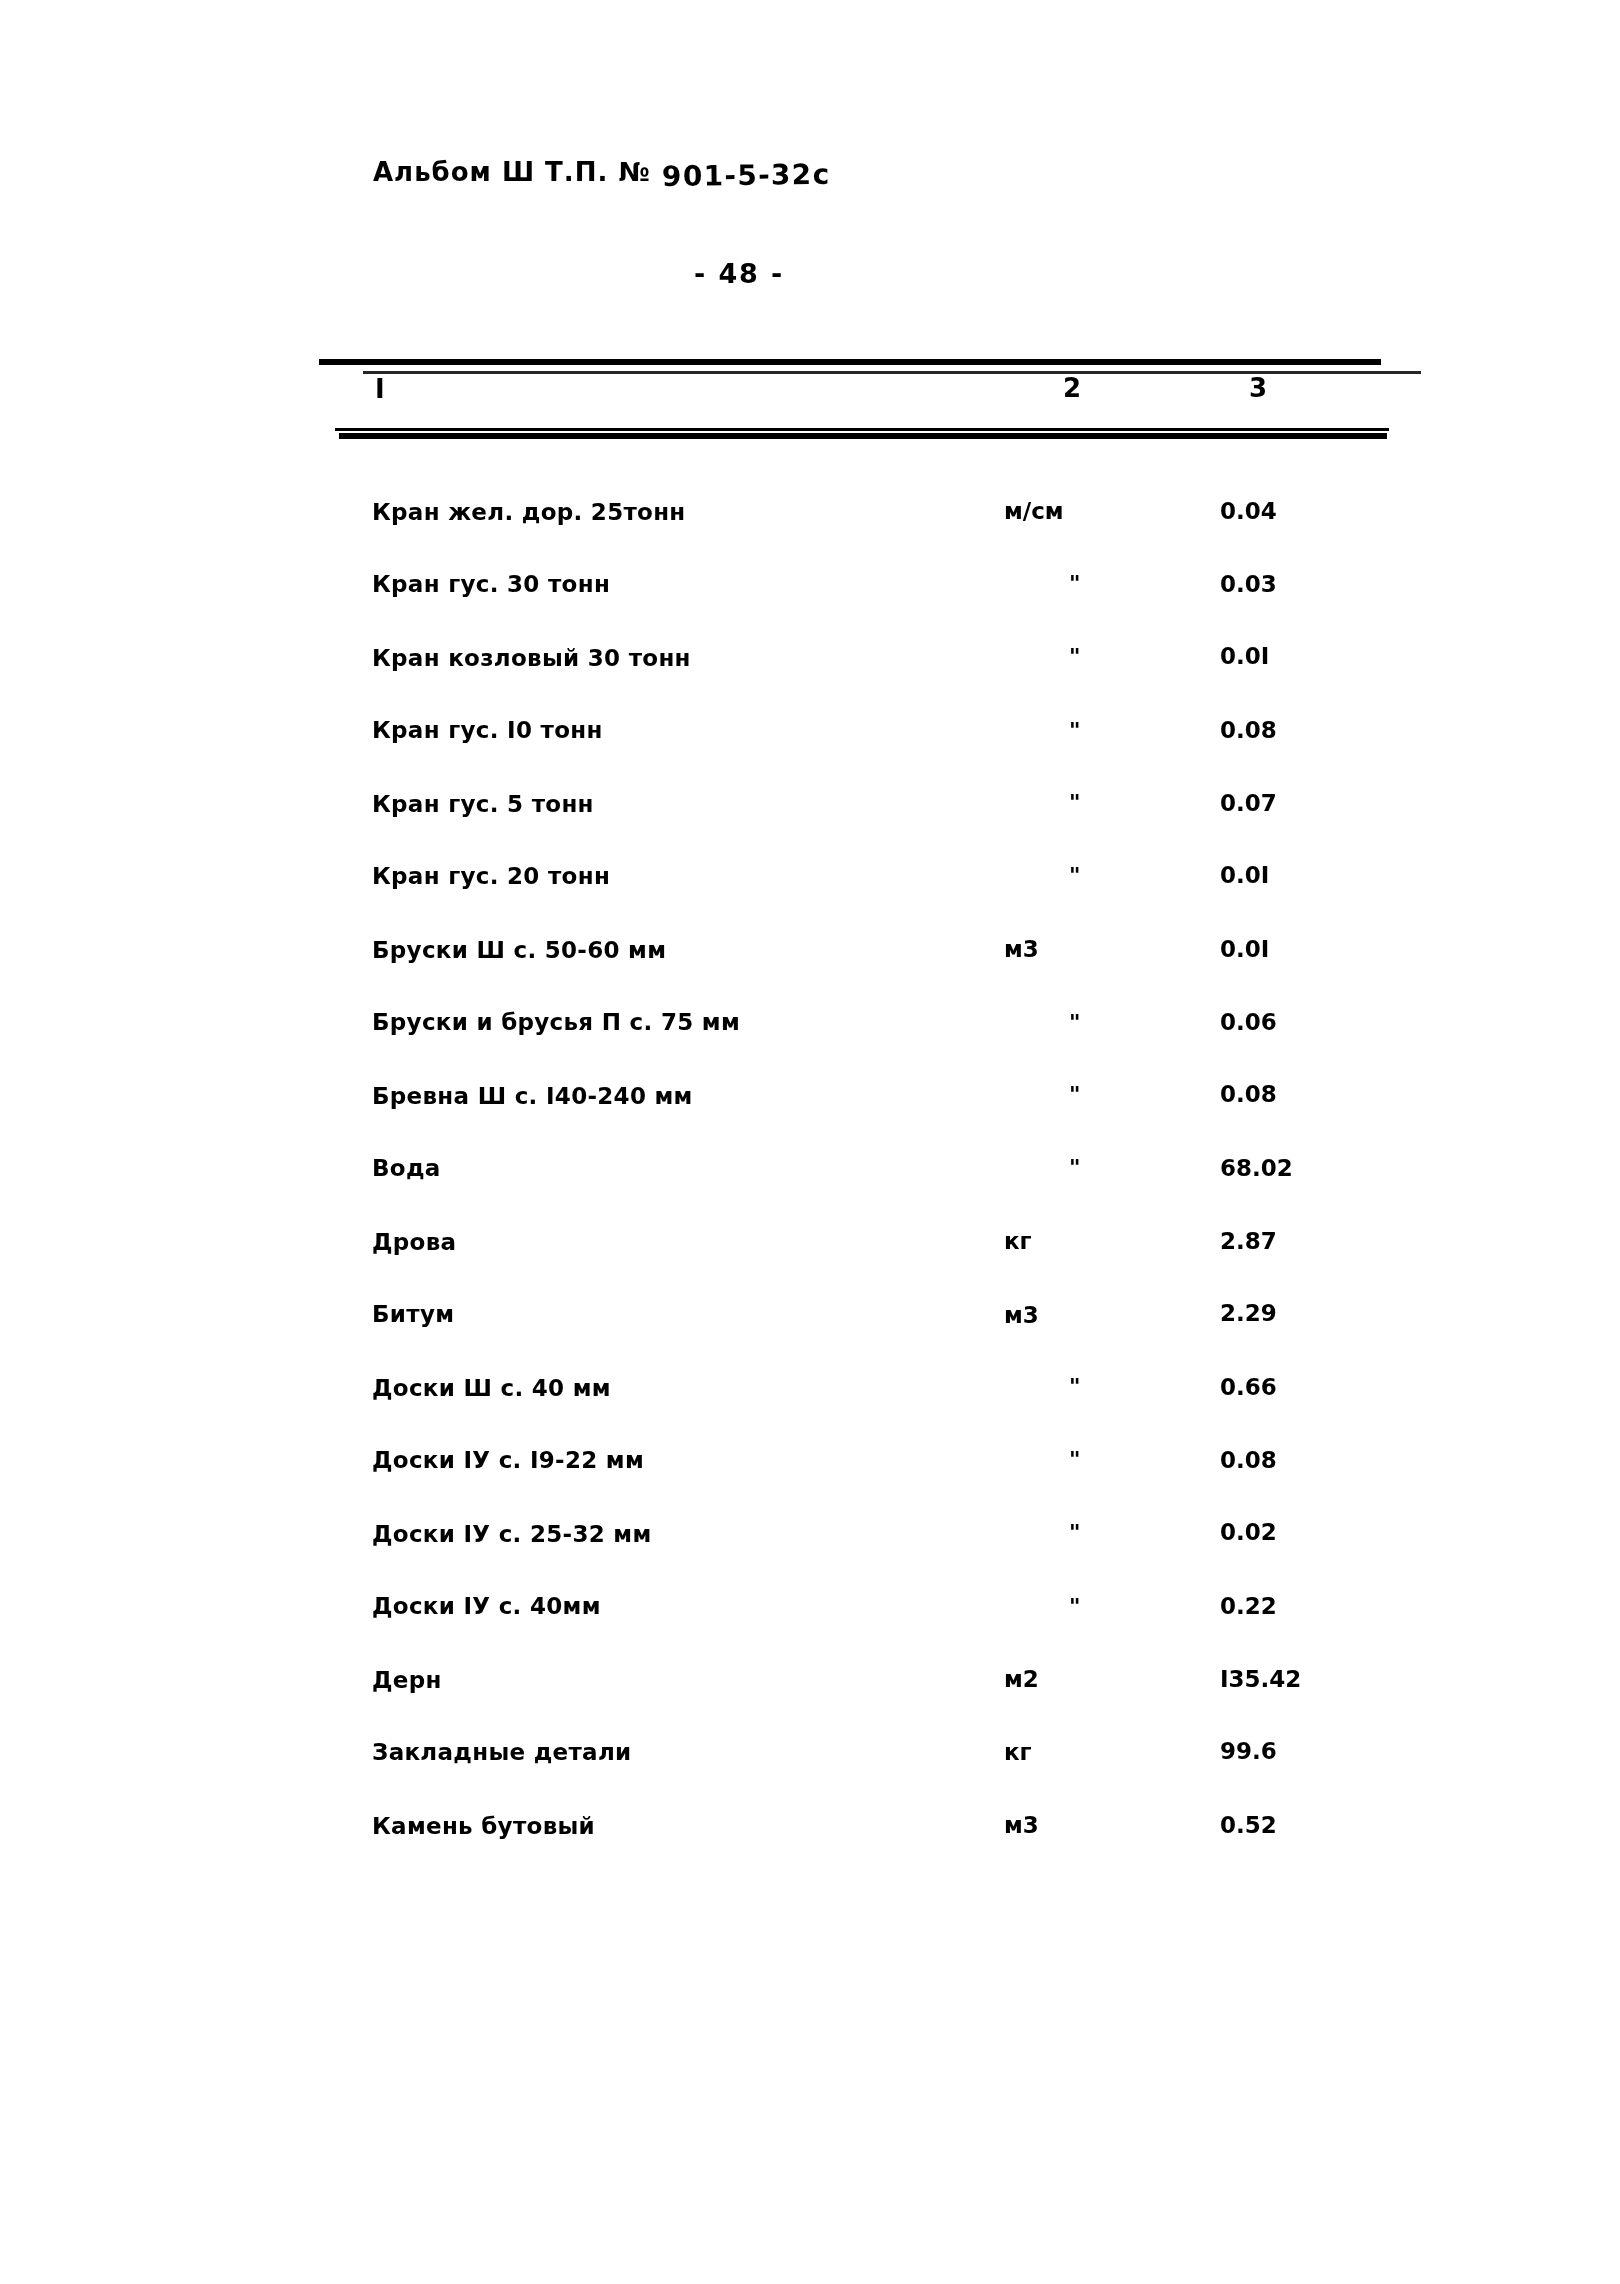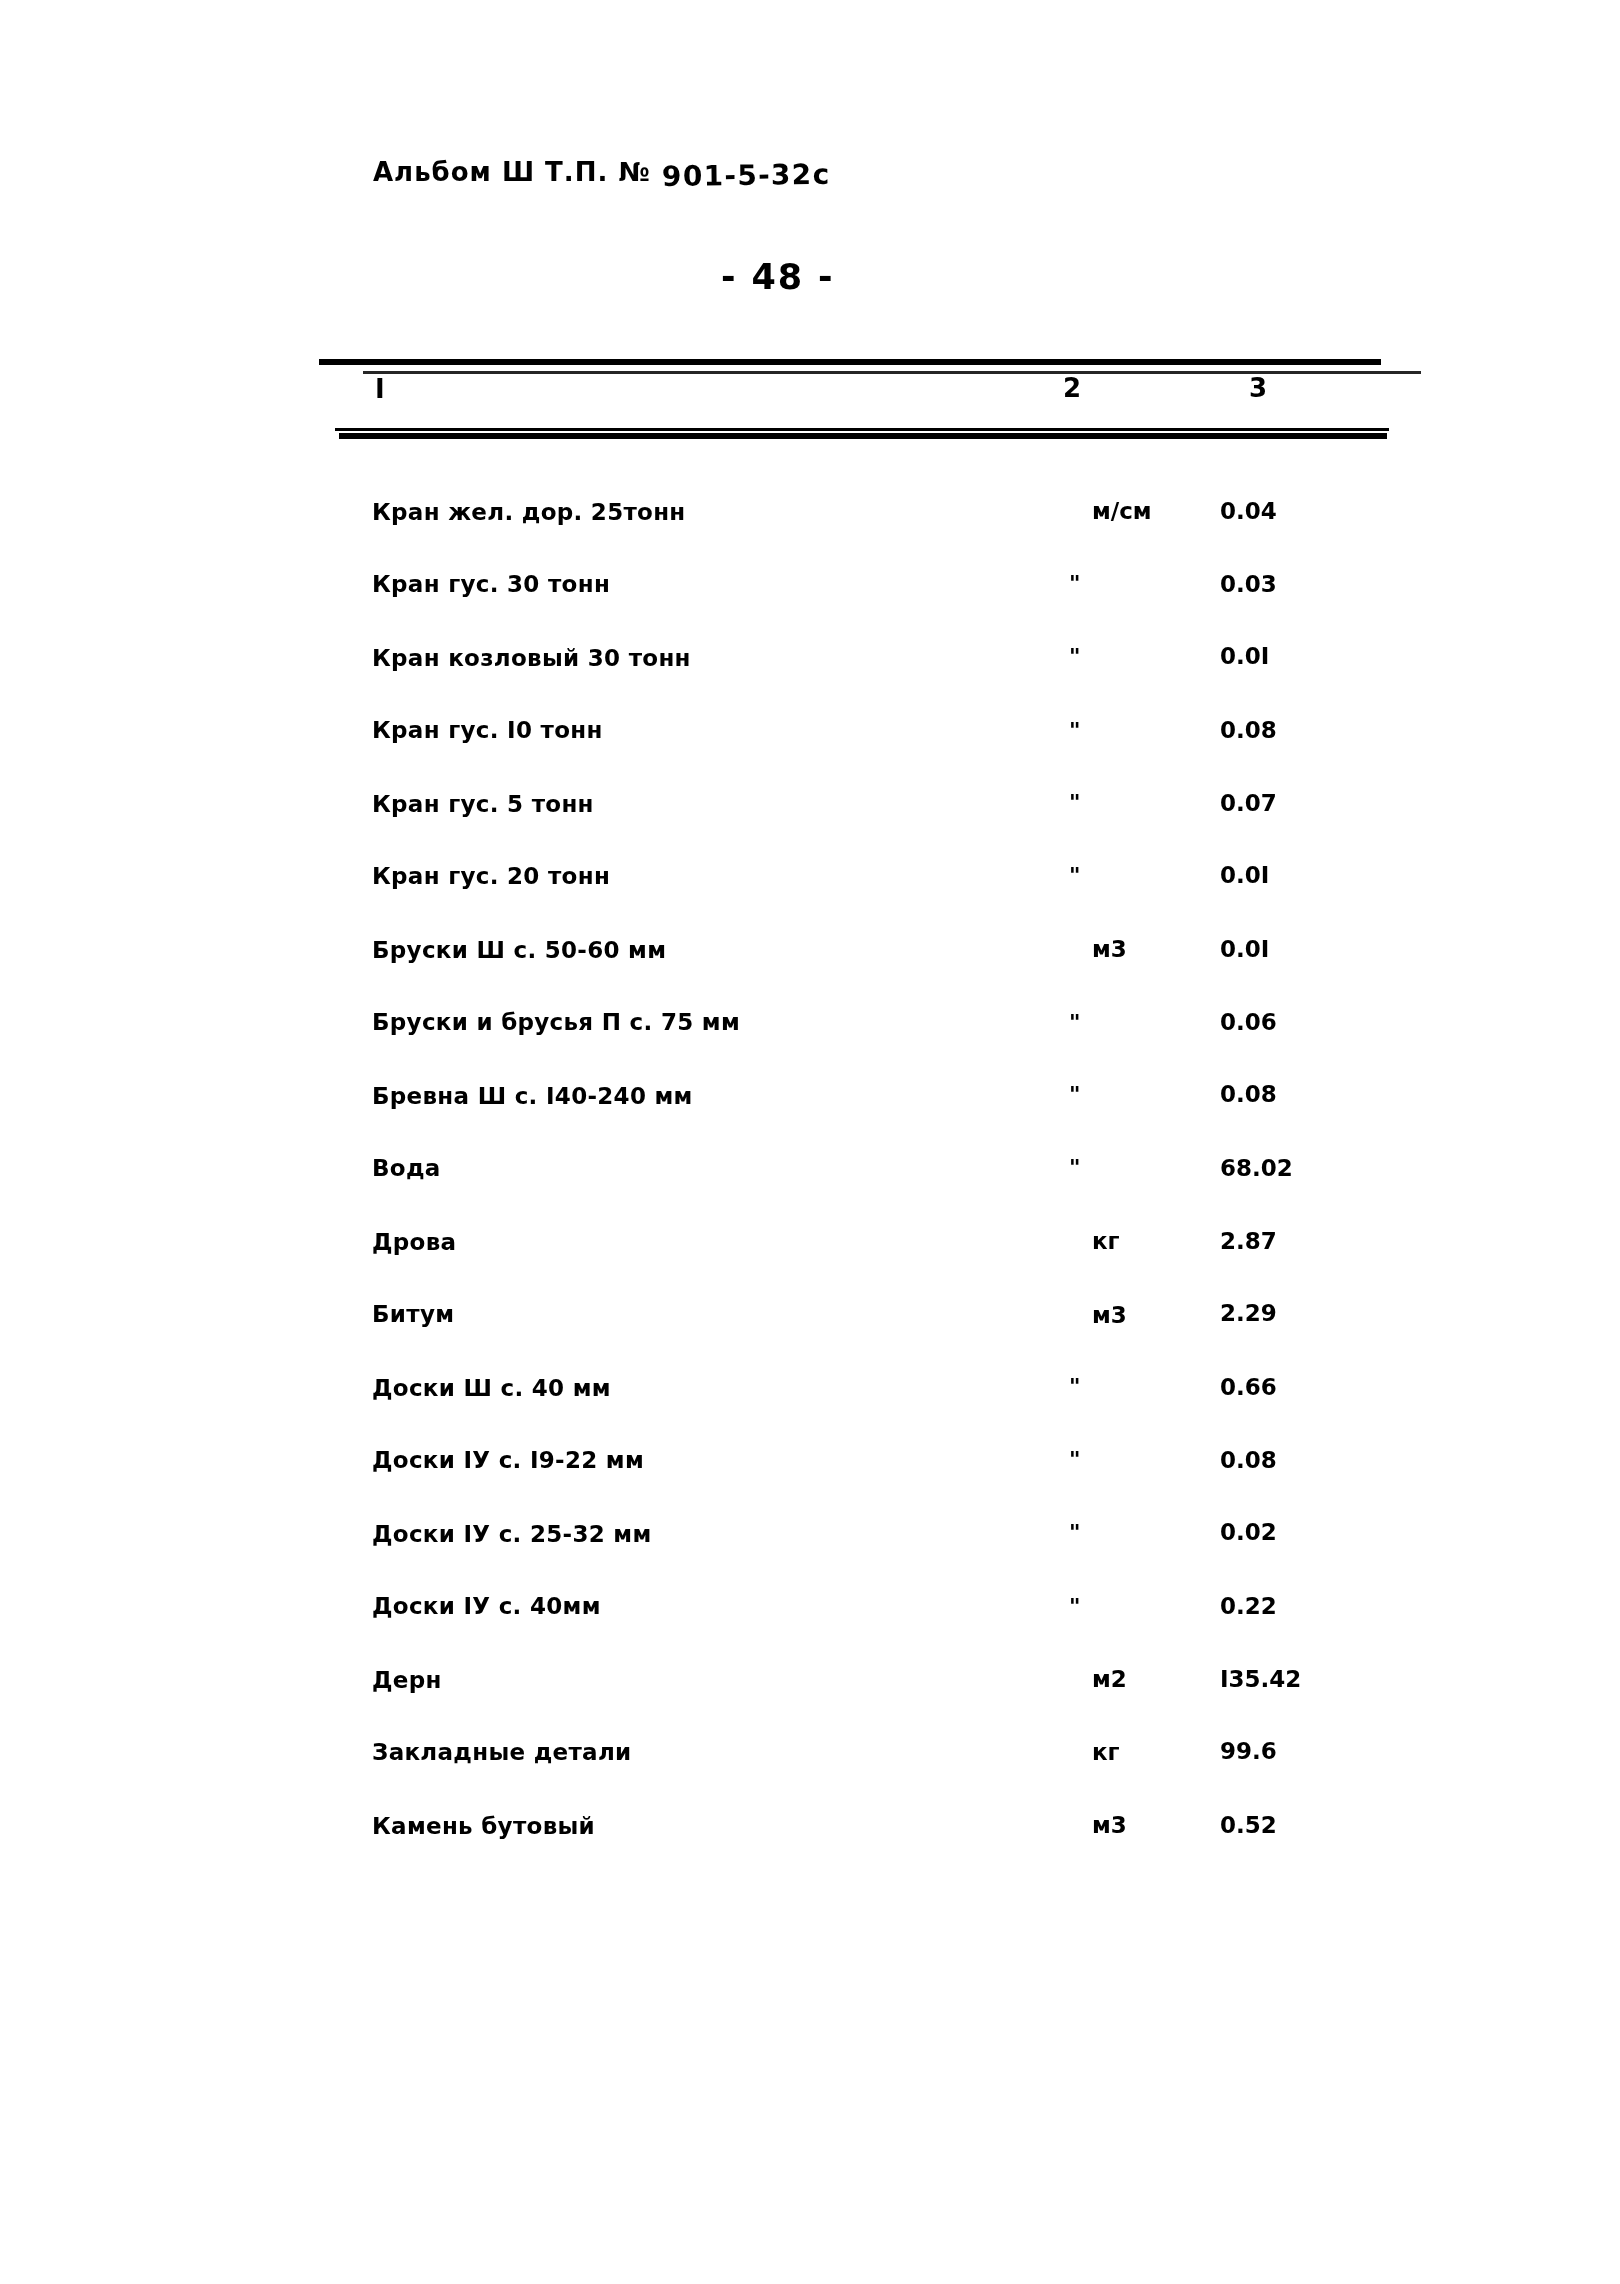--- a/index.html
+++ b/index.html
@@ -37,24 +37,24 @@
     display: inline-block;
     font-size: 28px;
     margin-left: 11.7px;
     transform: translateY(3.9px) rotate(-0.7deg);
     letter-spacing: 1.3px;
   }
 
   
   .page-number {
     position: absolute;
-    left: 721px;
+    left: 694px;
     top: 260px;
     font-family: "DejaVu Sans", "Liberation Sans", sans-serif;
-    font-size: 35px;
+    font-size: 27px;
     font-weight: 700;
     letter-spacing: 1.9px;
     white-space: nowrap;
     line-height: 1;
   }
 
   
   .rule {
     position: absolute;
     left: 319px;
@@ -101,21 +101,21 @@
     line-height: 1;
     white-space: nowrap;
     top: 0;
   }
 
   .cell.name {
     left: 372px;
     letter-spacing: 0.3px;
   }
   .cell.unit {
-    left: 1092px;
+    left: 1004px;
     width: 97px;
     text-align: left;
   }
   .cell.unit.ditto {
     left: 1069px;
     font-size: 22px;
     letter-spacing: 0;
   }
   .cell.value {
     left: 1202px;

